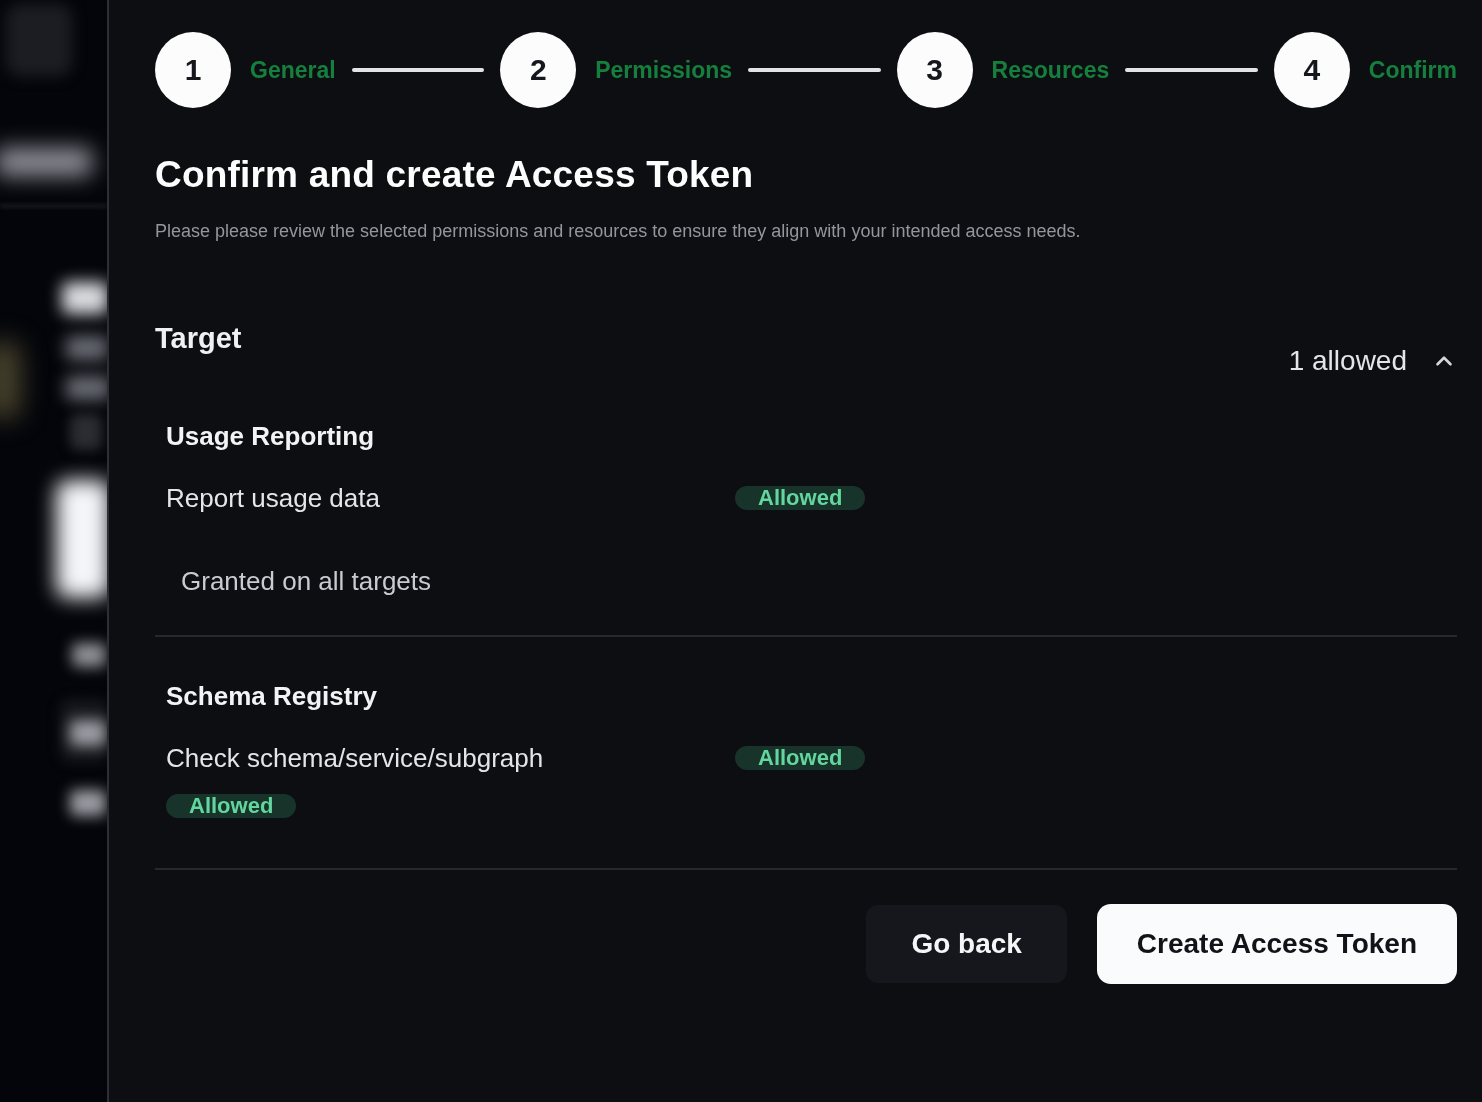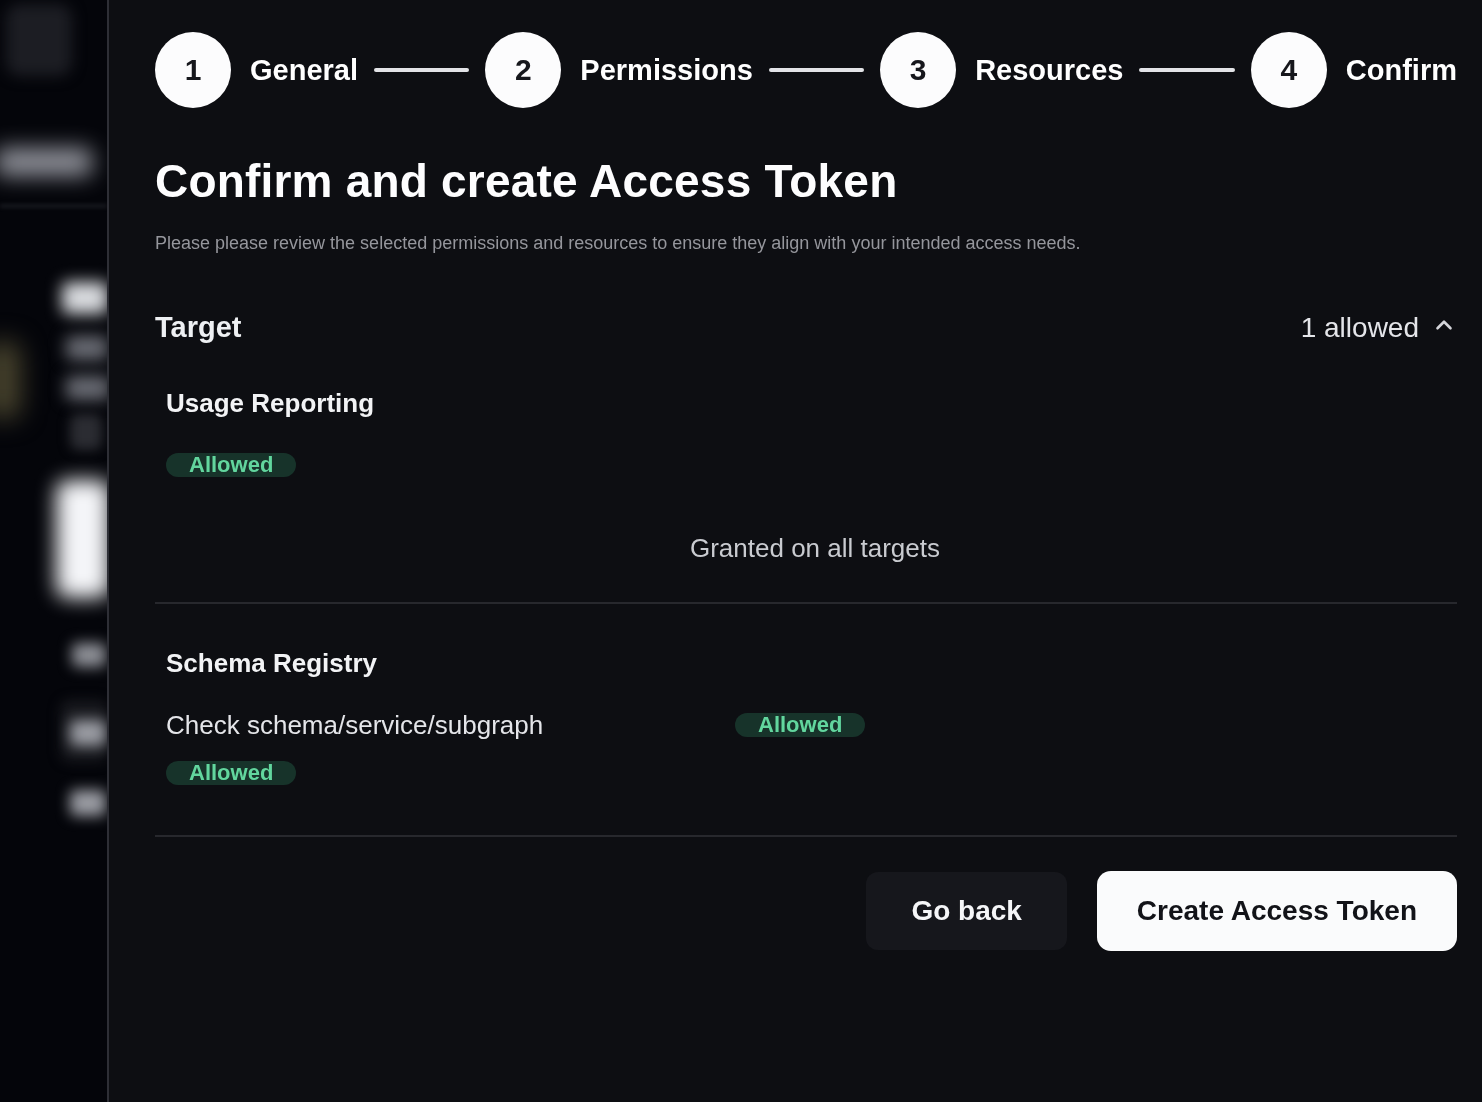--- a/index.html
+++ b/index.html
@@ -43,47 +43,47 @@
     display: flex; align-items: center;
   }
   .step { display: flex; align-items: center; gap: 19px; }
   .step-circle {
     width: 76px; height: 76px; border-radius: 50%;
     background: #fcfcfd; color: #16171c;
     font-size: 30px; font-weight: 700;
     display: flex; align-items: center; justify-content: center;
     flex: 0 0 auto;
   }
-  .step-label { font-size: 29px; font-weight: 600; color: #ffffff; white-space: nowrap; }
+  .step-label { font-size: 23px; font-weight: 600; color: #15803d; white-space: nowrap; }
   .step-connector { flex: 1 1 auto; height: 4px; background: #e2e3e7; margin: 0 16px; border-radius: 2px; }
 
   
-  .page-title { margin-top: 46px; font-size: 46px; font-weight: 700; color: #fdfdfe; letter-spacing: .2px; }
+  .page-title { margin-top: 46px; font-size: 37px; font-weight: 700; color: #fdfdfe; letter-spacing: .2px; }
   .page-desc  { margin-top: 15px; font-size: 18px; line-height: 40px; color: #95969c; max-width: 1230px; }
 
   
   .section-header { display: flex; align-items: center; justify-content: space-between; }
   .section-header.first { margin-top: 48px; }
   .section-header.second { margin-top: 40px; }
   .section-name { font-size: 29px; font-weight: 700; color: #eef0f3; }
-  .section-toggle { display: flex; gap: 12px; cursor: pointer; }
+  .section-toggle { display: flex; align-items: center; gap: 24px; cursor: pointer; margin-top: 46px; }
   .allowed-count { font-size: 28px; color: #e4e5e9; }
   .chevron-up { width: 26px; height: 26px; display: block; }
 
   .group-title { margin-top: 44px; margin-left: 11px; font-size: 26px; font-weight: 700; color: #f2f3f5; }
   .perm-row { margin-left: 11px; display: flex; align-items: center; height: 48px; }
   .perm-row.first { margin-top: 22px; }
   .perm-label { width: 569px; font-size: 26px; color: #e4e5e9; }
   .badge {
     background: #17332a; color: #62d69e;
     font-size: 22px; font-weight: 700;
     padding: 0 23px; border-radius: 999px;
     display: inline-block; line-height: 24px;
   }
-  .granted-note { margin-top: 44px; margin-left: 18px; font-size: 26px; color: #c9cbd0; text-align: center; }
+  .granted-note { margin-top: 44px; margin-left: 26px; font-size: 26px; color: #c9cbd0; }
   .divider { margin-top: 38px; height: 2px; background: #27282d; border: none; width: 100%; }
 
   
   .footer { margin-top: 34px; display: flex; justify-content: flex-end; align-items: center; gap: 30px; }
   .btn { border: none; cursor: pointer; font-family: inherit; }
   .btn-secondary {
     background: #16171c; color: #f5f6f8;
     font-size: 28px; font-weight: 600;
     padding: 23px 45px; border-radius: 12px;
   }
@@ -145,20 +145,21 @@
       <span class="allowed-count">1 allowed</span>
       <svg class="chevron-up" viewBox="0 0 24 24" fill="none" stroke="#d4d5da" stroke-width="2.4" stroke-linecap="round" stroke-linejoin="round">
           <polyline points="6 15 12 9 18 15"></polyline>
         </svg>
     </div>
   </div>
 
   <div class="group-title">Usage Reporting</div>
 
   <div class="perm-row first">
+    <div class="perm-label">Report usage data</div>
     <span class="badge">Allowed</span>
   </div>
 
   <div class="granted-note">Granted on all targets</div>
 
   <hr class="divider">
 
 
   <div class="group-title">Schema Registry</div>
 

